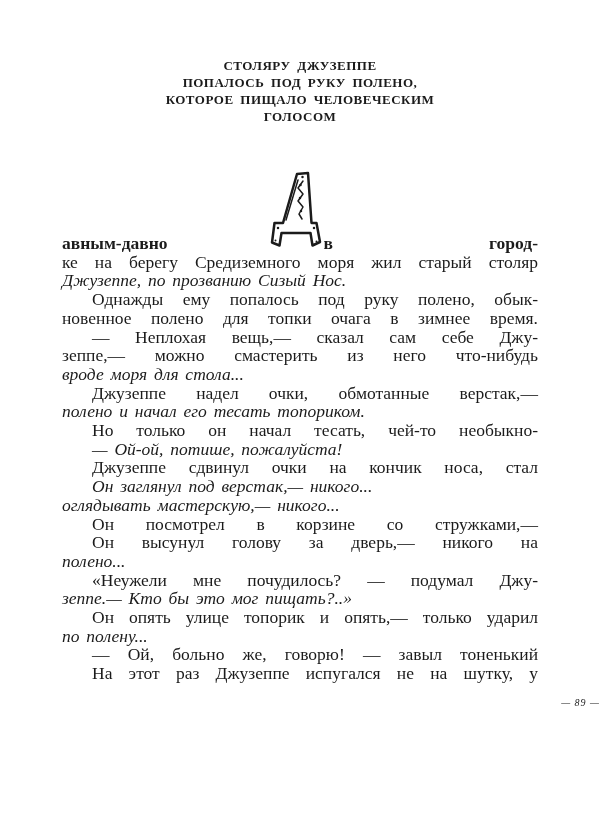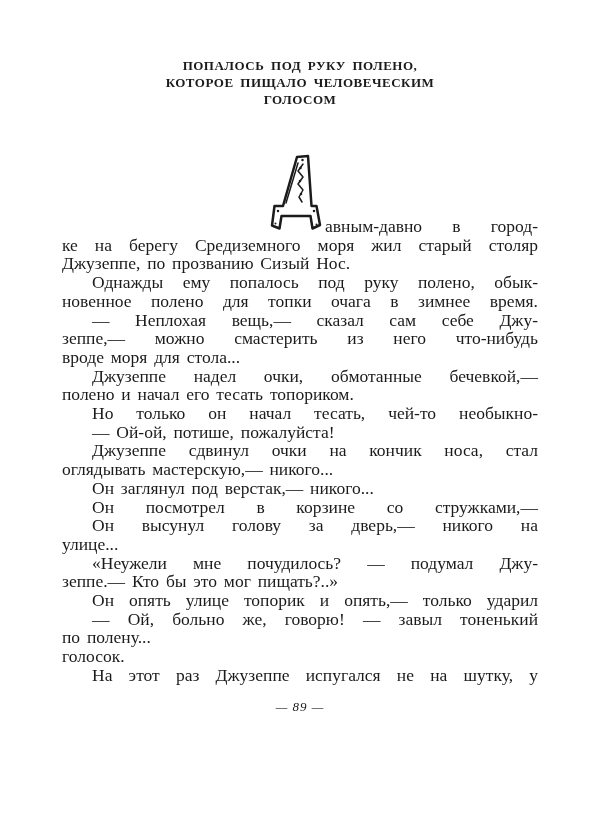--- a/index.html
+++ b/index.html
@@ -33,50 +33,51 @@
     width: 476px;
     font-size: 17.5px;
     line-height: 18.7px;
   }
   .line {
     text-align: justify;
     text-align-last: justify;
     word-spacing: 0.14em;
     white-space: normal;
   }
-  .line.end { text-align-last: left; }
+  .line.end { text-align-last: left; font-style: italic; }
   .line.indent { text-indent: 30px; }
   .dropline { position: relative; }
   .dropline .dropsvg {
     position: absolute;
     left: 206px;
     top: -64px;
     width: 55px;
     height: 78px;
   }
   .dropline .droptxt {
     display: block;
-    margin-left: 263px;
     text-align: justify;
     text-align-last: justify;
+    font-weight: bold;
   }
   .footer {
     margin-top: 14px;
-    text-align: center;
+    text-align: right;
     font-style: italic;
-    font-size: 13px;
+    font-size: 10px;
     letter-spacing: 1px;
   }
 </style>
 </head>
 <body>
 
 <div class="page">
 
   <div class="heading">
+    <div>СТОЛЯРУ ДЖУЗЕППЕ</div>
     <div>ПОПАЛОСЬ ПОД РУКУ ПОЛЕНО,</div>
     <div>КОТОРОЕ ПИЩАЛО ЧЕЛОВЕЧЕСКИМ</div>
     <div>ГОЛОСОМ</div>
   </div>
 
   <div class="body">
     <div class="line dropline">
       <svg class="dropsvg" viewBox="0 0 110 156" fill="none" stroke="#1b1b1b" stroke-linejoin="round" stroke-linecap="round">
         <path d="M58,8 L80,6 L87,106 L97,106 L104,144 L89,151 L85,126 L27,126 L23,151 L8,145 L13,106 L30,106 Z" fill="#ffffff" stroke-width="5"></path>
         <path d="M60,20 L36,100" stroke-width="3"></path>
@@ -93,35 +94,34 @@
       <span class="droptxt">авным-давно в город-</span>
     </div>
     <div id="lines-host">
         <div class="line">ке на берегу Средиземного моря жил старый столяр</div>
         <div class="line end">Джузеппе, по прозванию Сизый Нос.</div>
         <div class="line indent">Однажды ему попалось под руку полено, обык-</div>
         <div class="line">новенное полено для топки очага в зимнее время.</div>
         <div class="line indent">— Неплохая вещь,— сказал сам себе Джу-</div>
         <div class="line">зеппе,— можно смастерить из него что-нибудь</div>
         <div class="line end">вроде моря для стола...</div>
-        <div class="line indent">Джузеппе надел очки, обмотанные бечевкой,—</div>
+        <div class="line indent">Джузеппе надел очки, обмотанные верстак,—</div>
         <div class="line end">полено и начал его тесать топориком.</div>
         <div class="line indent">Но только он начал тесать, чей-то необыкно-</div>
         <div class="line end indent">— Ой-ой, потише, пожалуйста!</div>
         <div class="line indent">Джузеппе сдвинул очки на кончик носа, стал</div>
+        <div class="line end indent">Он заглянул под верстак,— никого...</div>
         <div class="line end">оглядывать мастерскую,— никого...</div>
-        <div class="line end indent">Он заглянул под верстак,— никого...</div>
         <div class="line indent">Он посмотрел в корзине со стружками,—</div>
         <div class="line indent">Он высунул голову за дверь,— никого на</div>
-        <div class="line end">улице...</div>
+        <div class="line end">полено...</div>
         <div class="line indent">«Неужели мне почудилось? — подумал Джу-</div>
         <div class="line end">зеппе.— Кто бы это мог пищать?..»</div>
         <div class="line indent">Он опять улице топорик и опять,— только ударил</div>
+        <div class="line end">по полену...</div>
         <div class="line indent">— Ой, больно же, говорю! — завыл тоненький</div>
-        <div class="line end">по полену...</div>
-        <div class="line end">голосок.</div>
         <div class="line indent">На этот раз Джузеппе испугался не на шутку, у</div>
       </div>
   </div>
 
   <div class="footer">— 89 —</div>
 
 </div>
 
 </body></html>

